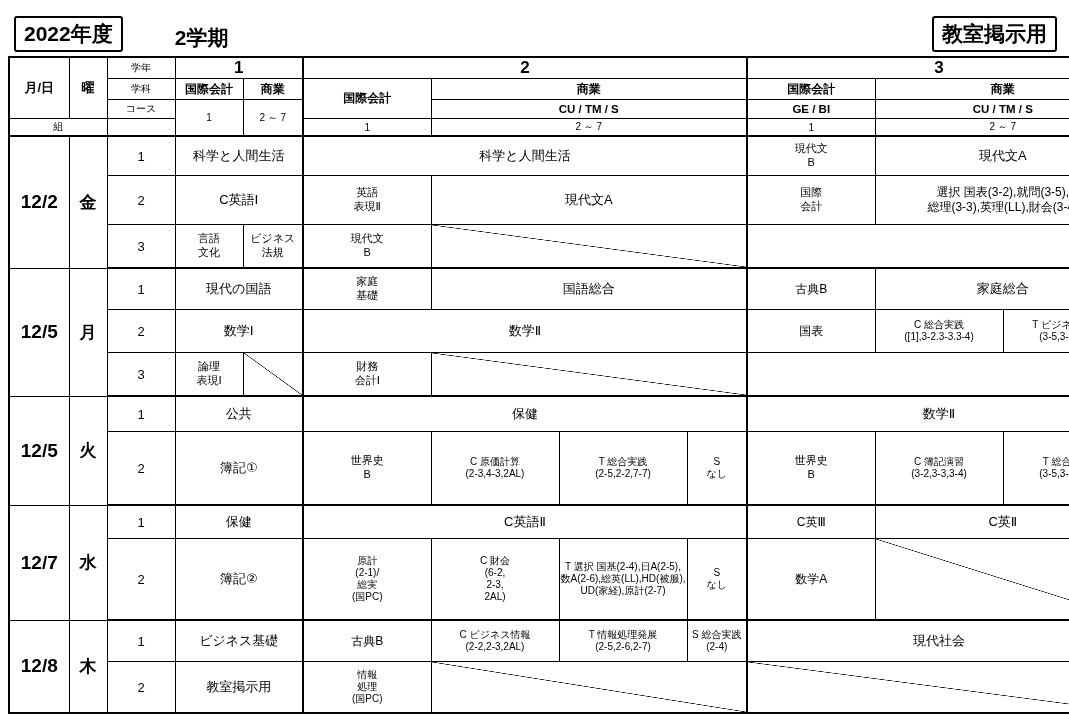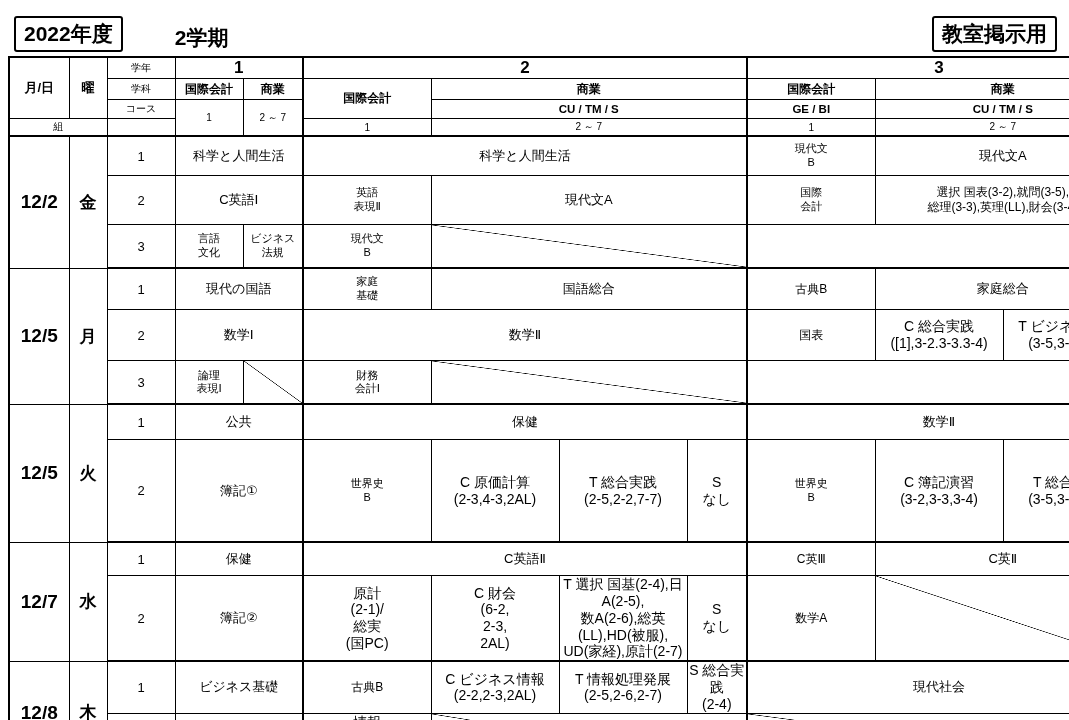--- a/index.html
+++ b/index.html
@@ -41,21 +41,21 @@
   .hdr-small{font-size:10px;}
   .hdr-year{font-size:17px;font-weight:bold;}
   .hdr-mid{font-size:12px;font-weight:bold;}
   .hdr-mid2{font-size:11.5px;font-weight:bold;}
   .hdr-label{font-size:13px;font-weight:bold;}
   .date{font-size:19px;font-weight:bold;}
   .dow{font-size:17px;font-weight:bold;}
   .per{font-size:13px;}
   .cell{font-size:13px;line-height:1.25;}
   .cell-s{font-size:11px;line-height:1.25;}
-  .cell-xs{font-size:14px;line-height:1.2;}
+  .cell-xs{font-size:10px;line-height:1.2;}
   .cell-m{font-size:12px;line-height:1.25;}
   .dash-r{border-right:1px dashed #000 !important;}
 
   
   .diag{position:relative;}
   .diag::after{
     content:"";position:absolute;left:0;top:0;width:100%;height:100%;
     background:linear-gradient(to right top, transparent 0%, transparent calc(50% - 0.6px), #000 50%, transparent calc(50% + 0.6px), transparent 100%);
     pointer-events:none;
   }

